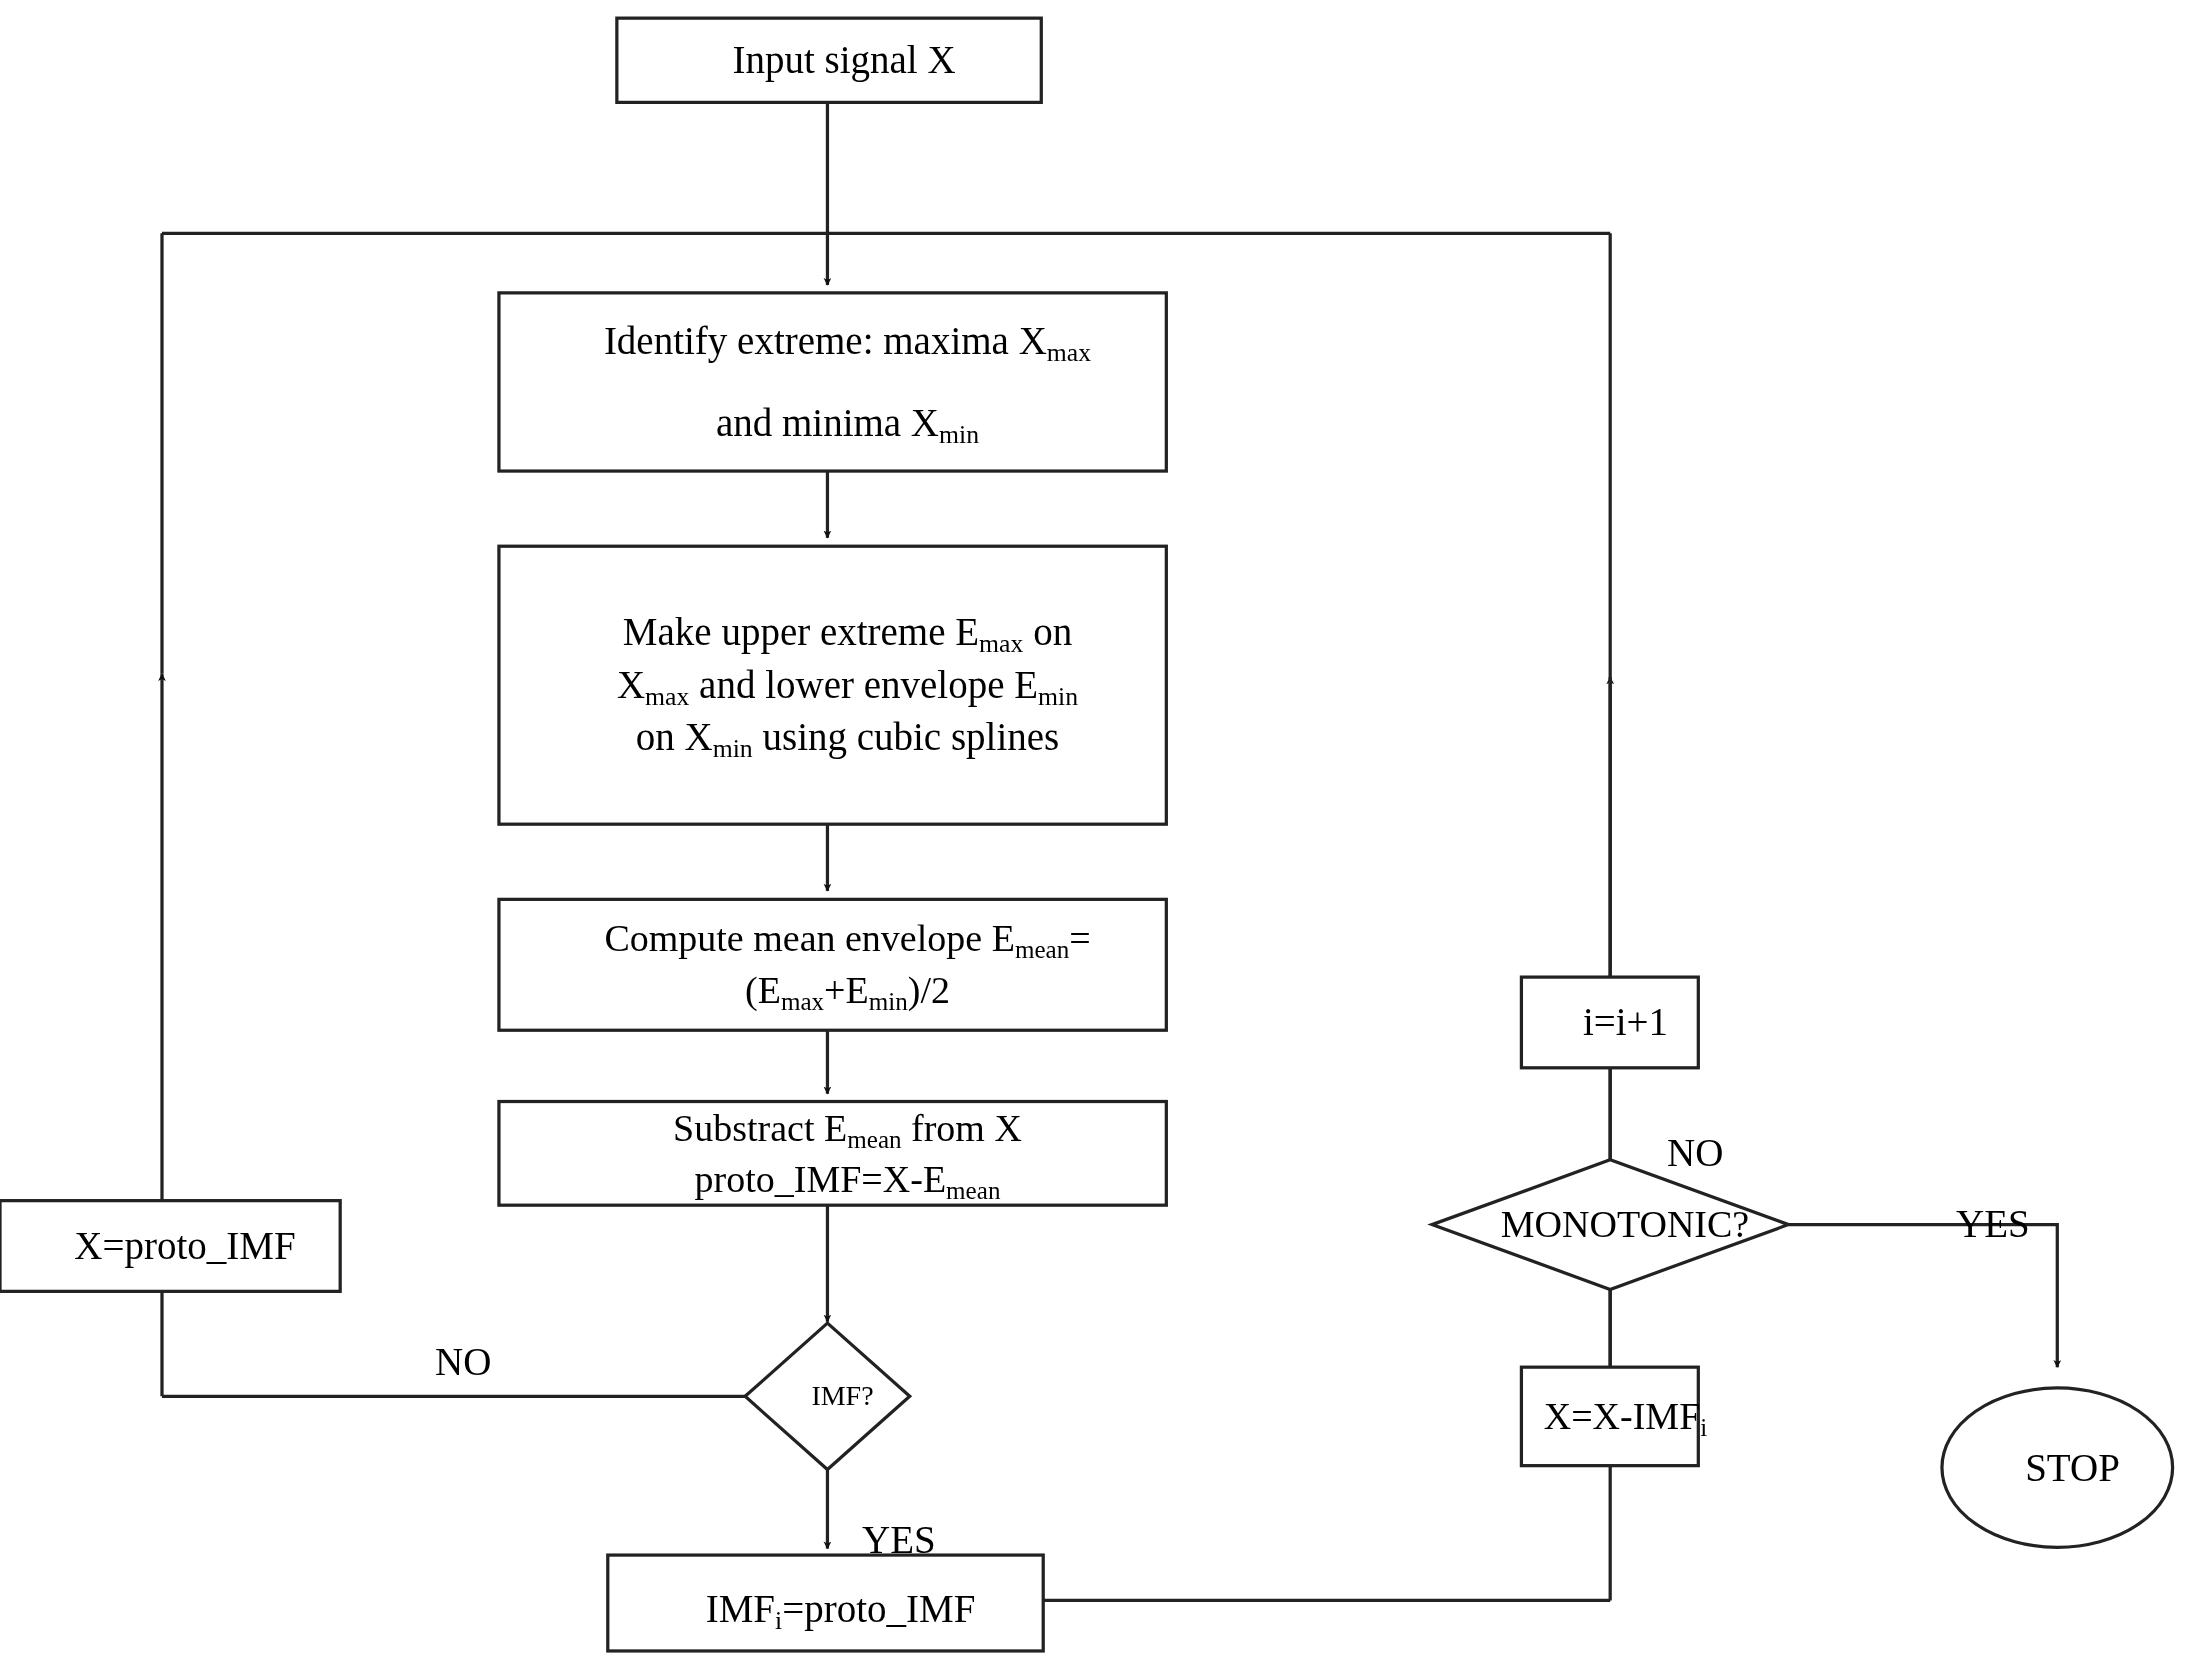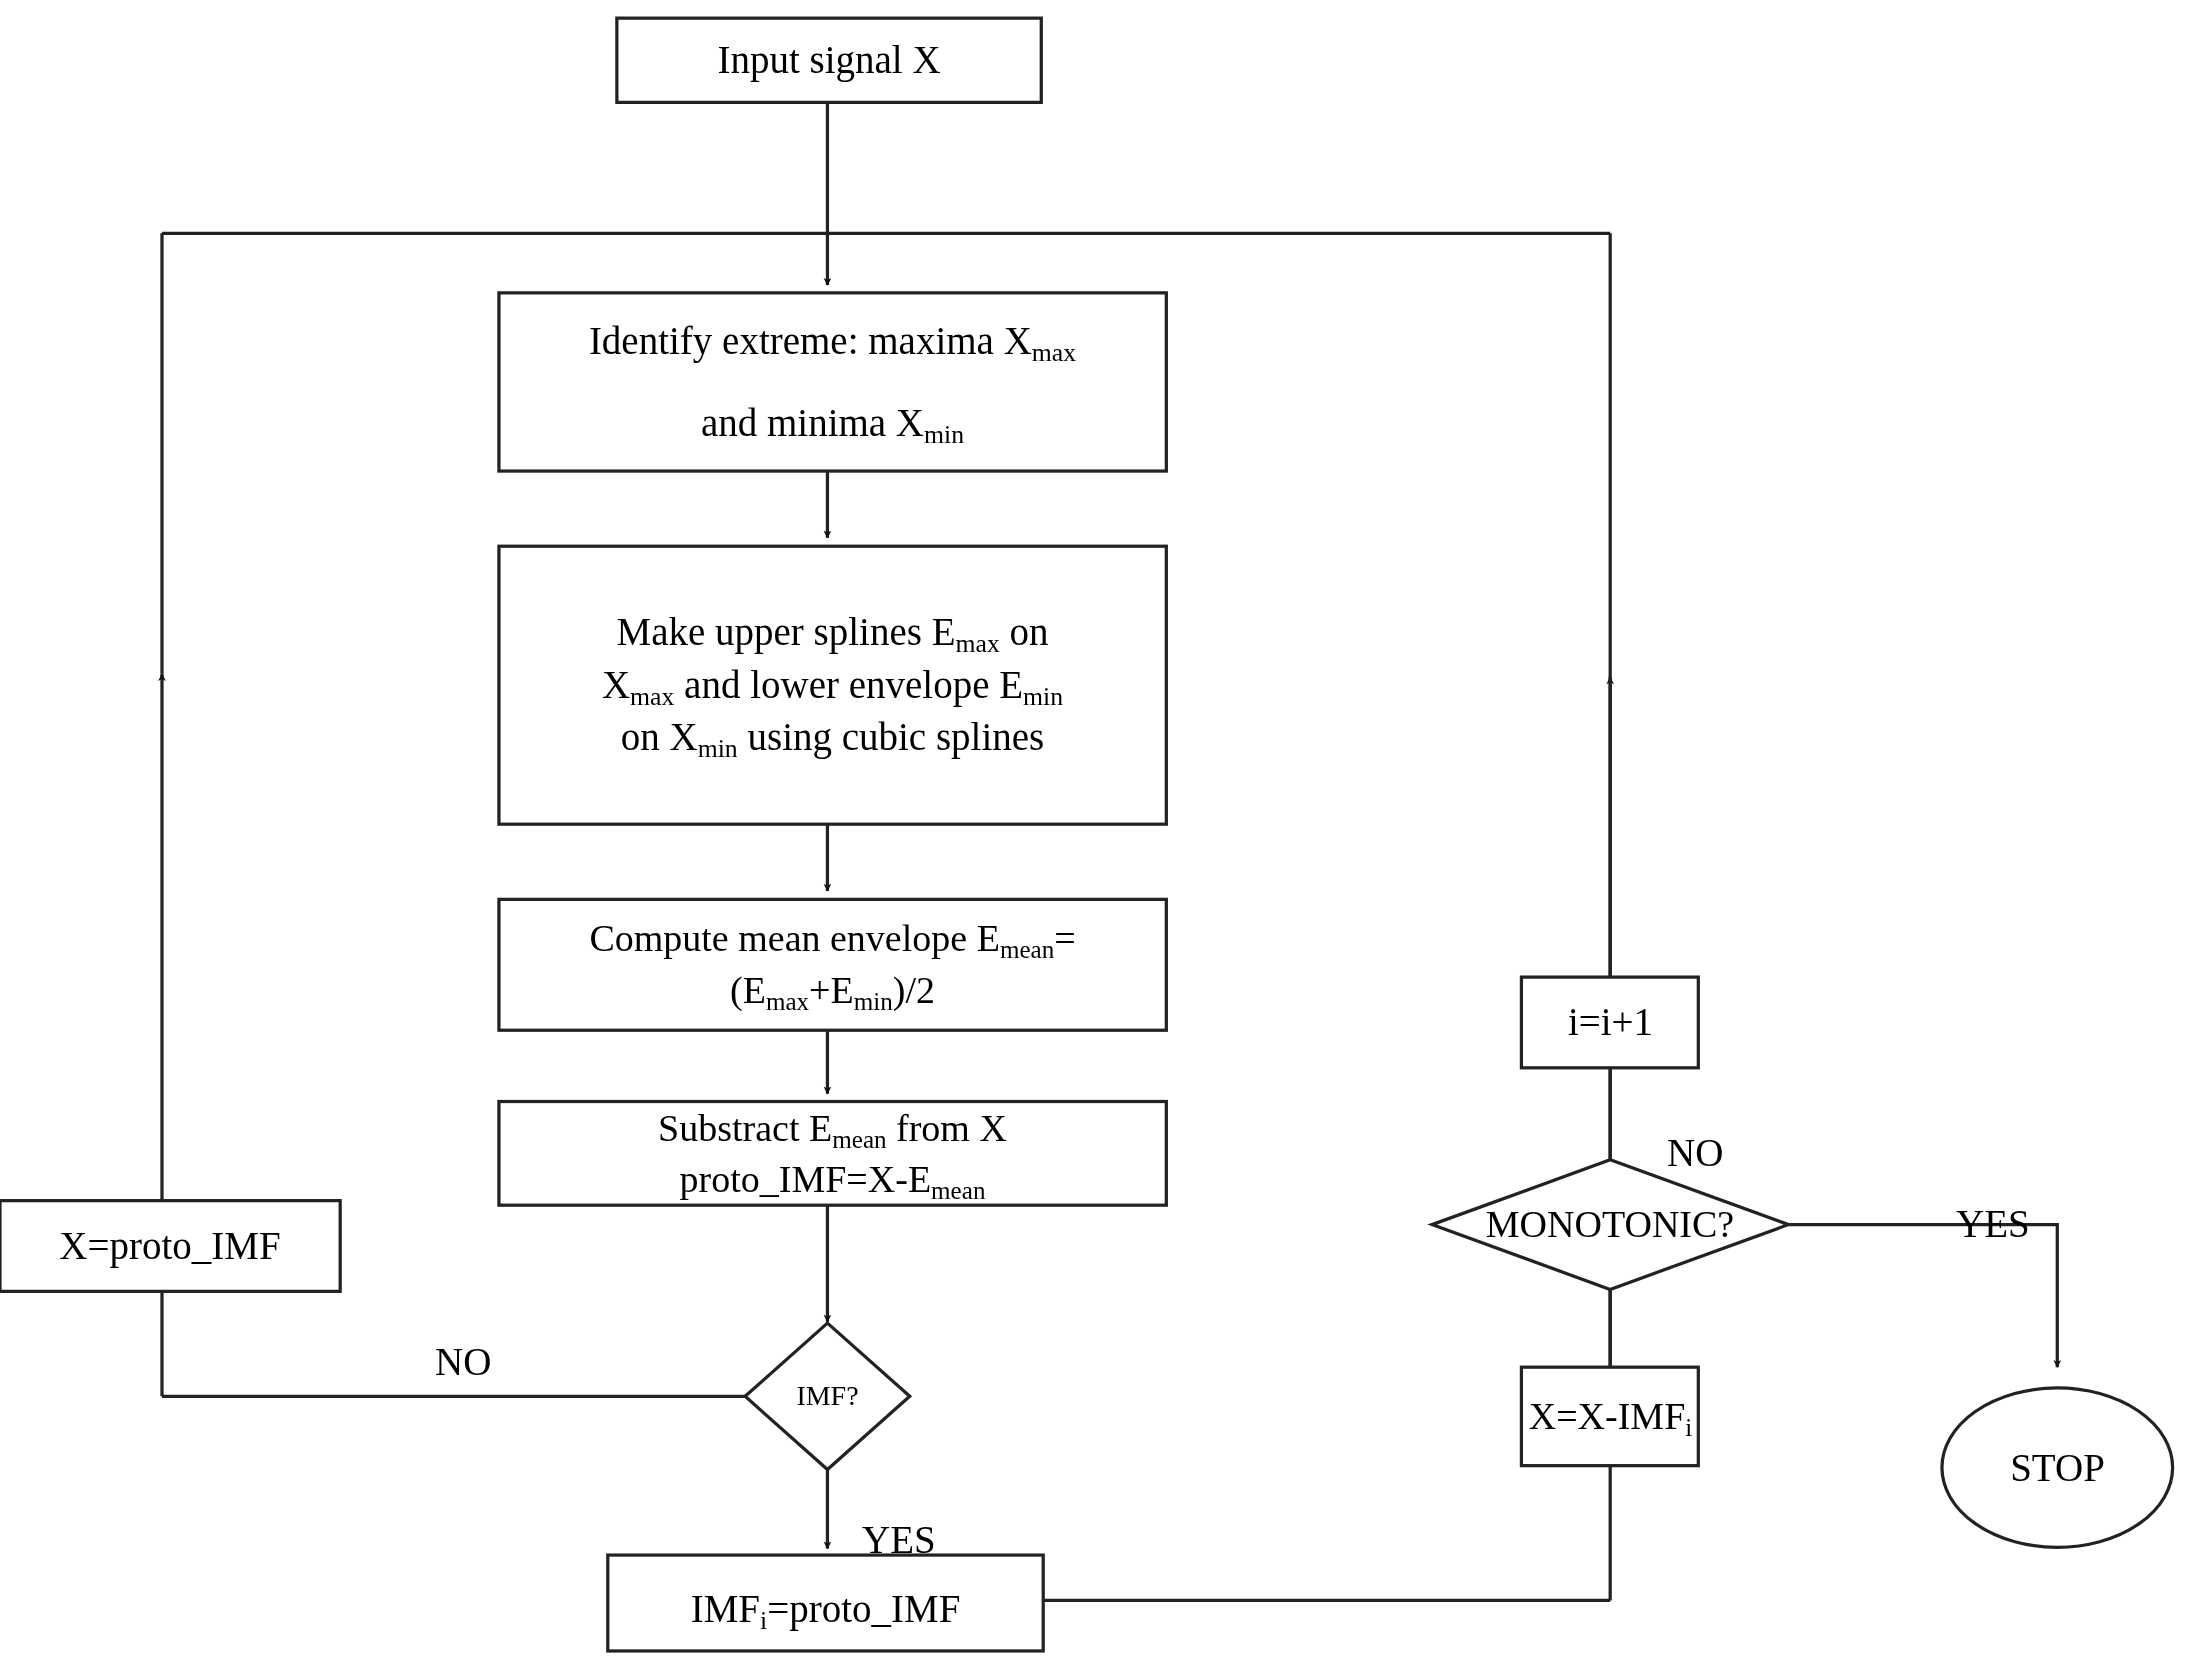--- a/index.html
+++ b/index.html
@@ -10,20 +10,21 @@
     position:absolute;
     display:flex;
     align-items:center;
     justify-content:center;
     text-align:center;
     font-family:"Liberation Serif",serif;
     color:#000000;
     line-height:1.35;
     white-space:pre-line;
     pointer-events:none;
+    padding-left:15px;
   }
   .lbl{
     position:absolute;
     font-family:"Liberation Serif",serif;
     color:#000000;
     white-space:nowrap;
     margin-top:36px;
   }
   sub{font-size:0.66em; vertical-align:-0.28em; line-height:0;}
   .f56{font-size:28px;}
@@ -94,21 +95,21 @@
   </svg>
 
   <div class="nodeText f60" style="left:617px;top:18px;width:424px;height:84px;">Input signal X</div>
 
   <div class="nodeText f60" style="left:499px;top:293px;width:667px;height:178px;flex-direction:column;gap:29px;">
     <div><span>Identify extreme: maxima X</span><sub>max</sub></div>
     <div><span>and minima X</span><sub>min</sub></div>
   </div>
 
   <div class="nodeText f60" style="left:499px;top:546px;width:667px;height:278px;flex-direction:column;">
-    <div><span>Make upper splines E</span><sub>max</sub><span> on</span></div>
+    <div><span>Make upper extreme E</span><sub>max</sub><span> on</span></div>
     <div><span>X</span><sub>max</sub><span> and lower envelope E</span><sub>min</sub></div>
     <div><span>on X</span><sub>min</sub><span> using cubic splines</span></div>
   </div>
 
   <div class="nodeText f58" style="left:499px;top:899px;width:667px;height:131px;flex-direction:column;">
     <div><span>Compute mean envelope E</span><sub>mean</sub><span>=</span></div>
     <div><span>(E</span><sub>max</sub><span>+E</span><sub>min</sub><span>)/2</span></div>
   </div>
 
   <div class="nodeText f58" style="left:499px;top:1102px;width:667px;height:104px;flex-direction:column;">

